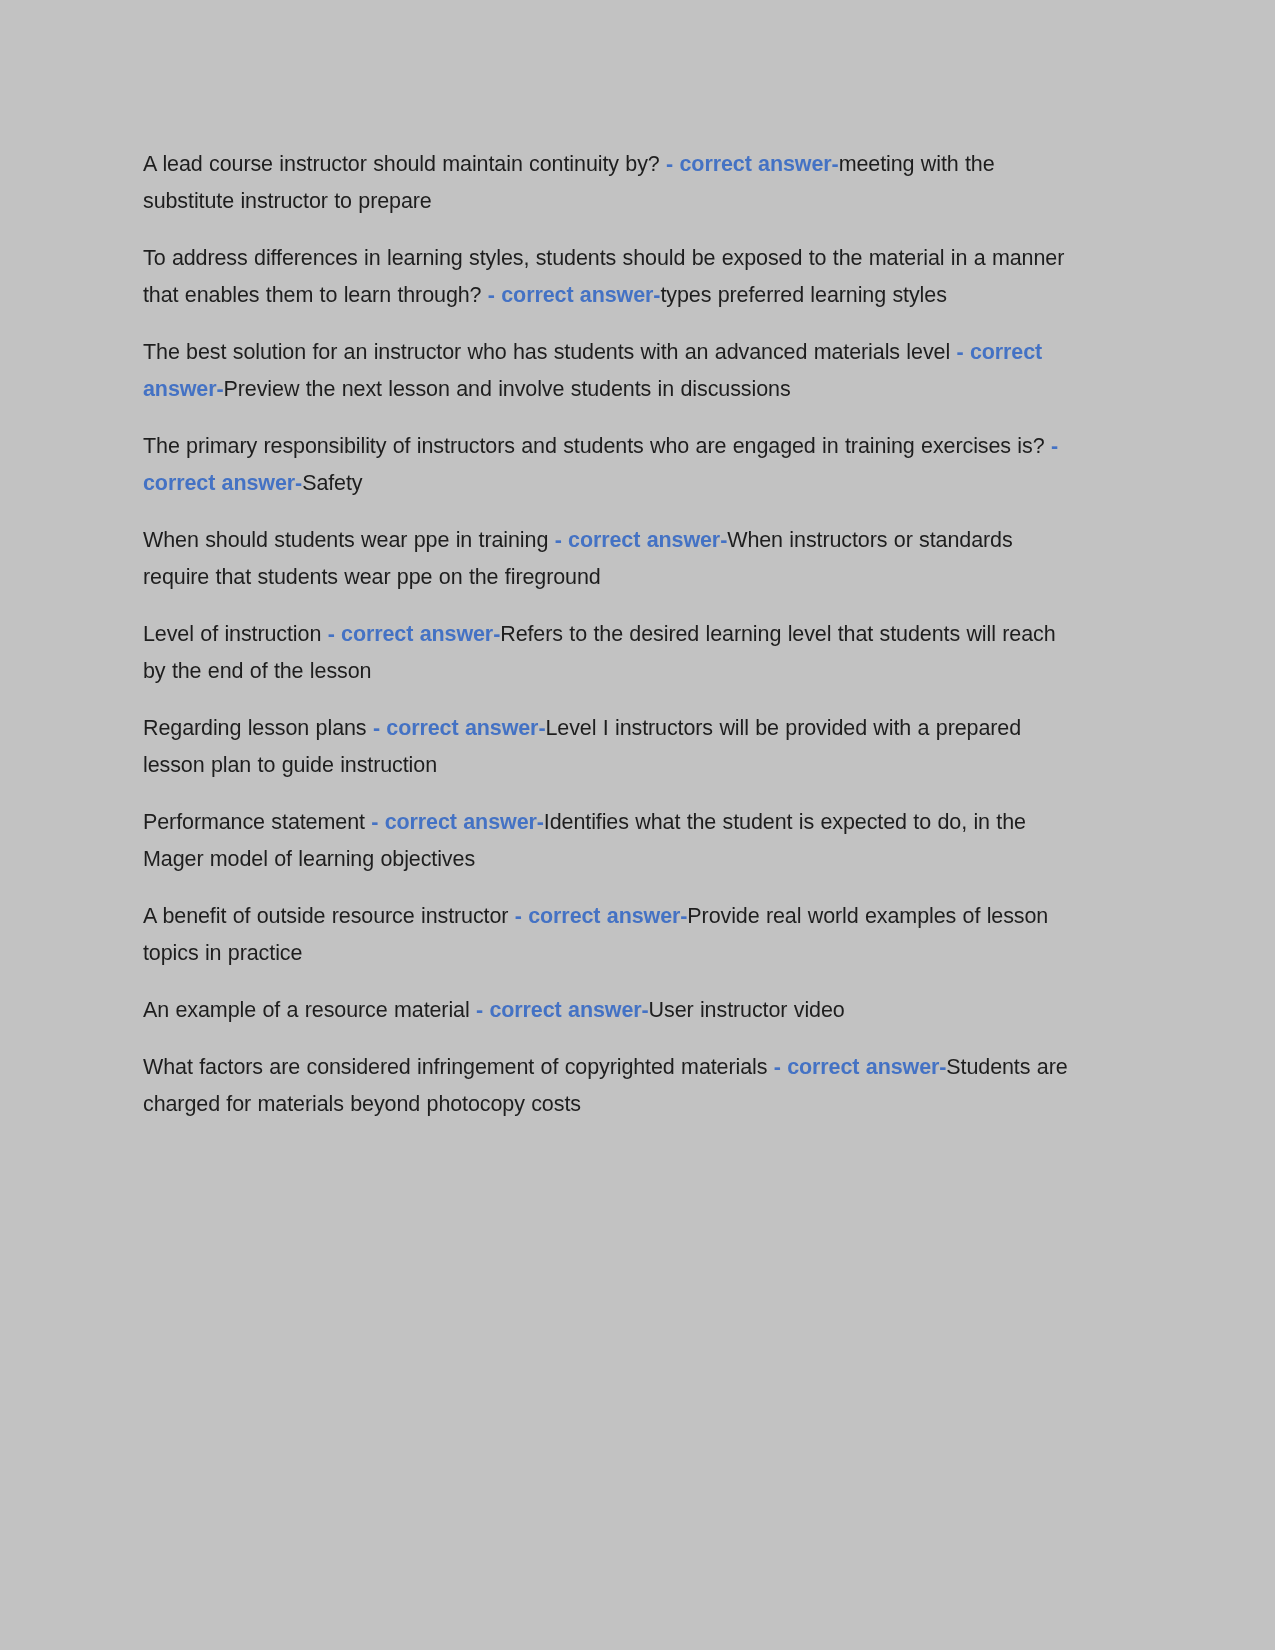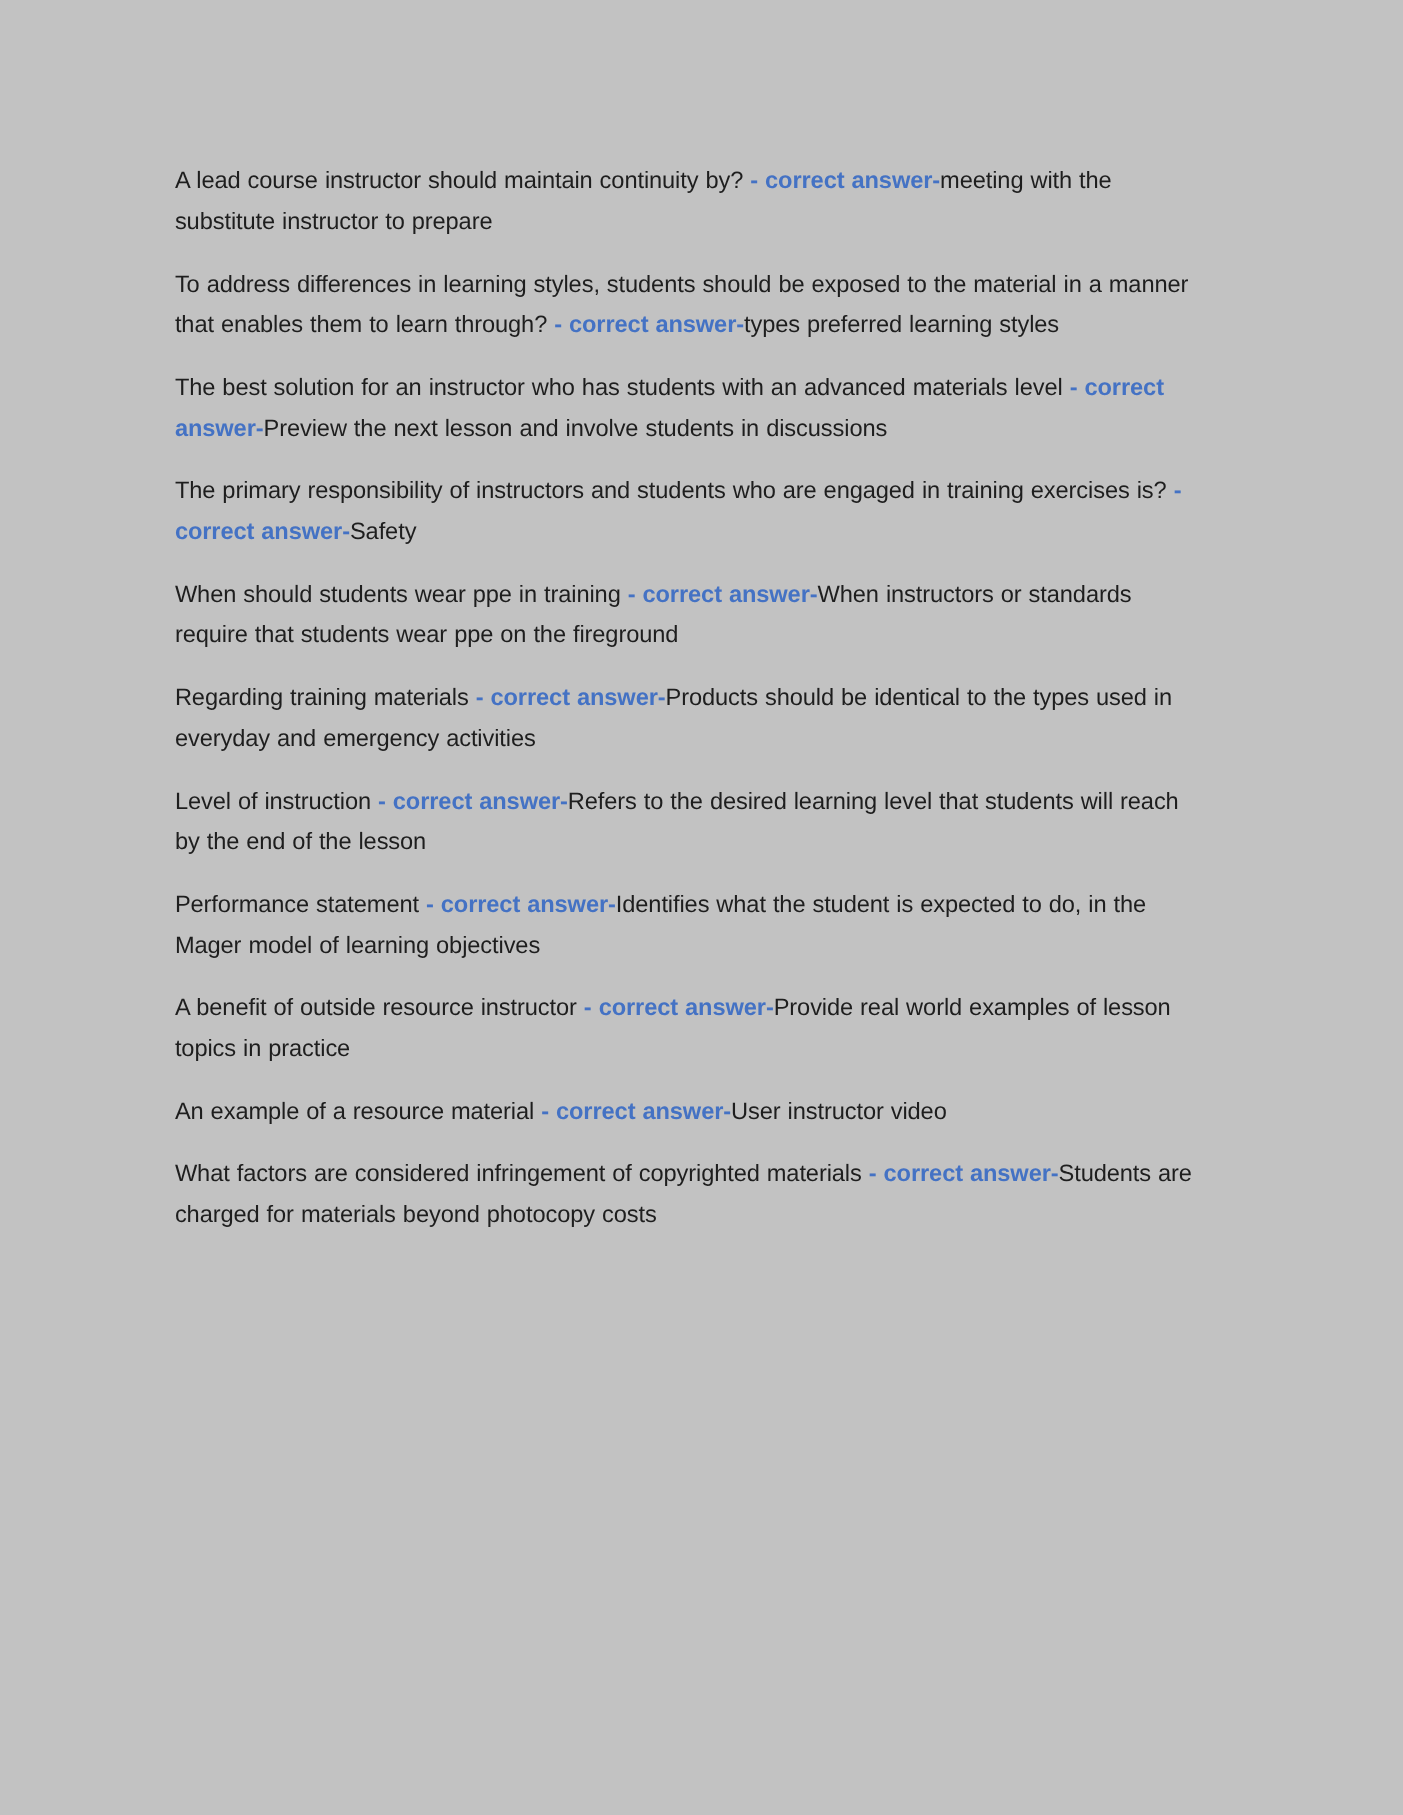--- a/index.html
+++ b/index.html
@@ -14,21 +14,21 @@
     overflow: hidden;
   }
   .page {
     position: relative;
     width: 1275px;
     height: 1650px;
   }
   .content {
     position: absolute;
     top: 146px;
-    left: 159px;
+    left: 143px;
     width: 935px;
     color: #1e1e1e;
   }
   p.qa {
     margin: 0 0 20px 0;
     font-size: 21.5px;
     line-height: 37px;
     letter-spacing: -0.1px;
     word-spacing: 0.5px;
   }
@@ -39,20 +39,20 @@
 </head>
 <body style="background: rgb(194, 194, 194);">
 
 <div class="page">
   <div class="content" id="qa-container" style="color: rgb(30, 30, 30);">
       <p class="qa"><span>A lead course instructor should maintain continuity by? </span><span class="marker" style="color: rgb(68, 114, 196);">- correct answer-</span><span>meeting with the substitute instructor to prepare</span></p>
       <p class="qa"><span>To address differences in learning styles, students should be exposed to the material in a manner that enables them to learn through? </span><span class="marker" style="color: rgb(68, 114, 196);">- correct answer-</span><span>types preferred learning styles</span></p>
       <p class="qa"><span>The best solution for an instructor who has students with an advanced materials level </span><span class="marker" style="color: rgb(68, 114, 196);">- correct answer-</span><span>Preview the next lesson and involve students in discussions</span></p>
       <p class="qa"><span>The primary responsibility of instructors and students who are engaged in training exercises is? </span><span class="marker" style="color: rgb(68, 114, 196);">- correct answer-</span><span>Safety</span></p>
       <p class="qa"><span>When should students wear ppe in training </span><span class="marker" style="color: rgb(68, 114, 196);">- correct answer-</span><span>When instructors or standards require that students wear ppe on the fireground</span></p>
-      <p class="qa"><span>Regarding training materials </span><span class="marker" style="color: rgb(68, 114, 196);">- correct answer-</span><span>Products should be identical to the types used in everyday and emergency activities</span></p>
       <p class="qa"><span>Level of instruction </span><span class="marker" style="color: rgb(68, 114, 196);">- correct answer-</span><span>Refers to the desired learning level that students will reach by the end of the lesson</span></p>
+      <p class="qa"><span>Regarding lesson plans </span><span class="marker" style="color: rgb(68, 114, 196);">- correct answer-</span><span>Level I instructors will be provided with a prepared lesson plan to guide instruction</span></p>
       <p class="qa"><span>Performance statement </span><span class="marker" style="color: rgb(68, 114, 196);">- correct answer-</span><span>Identifies what the student is expected to do, in the Mager model of learning objectives</span></p>
       <p class="qa"><span>A benefit of outside resource instructor </span><span class="marker" style="color: rgb(68, 114, 196);">- correct answer-</span><span>Provide real world examples of lesson topics in practice</span></p>
       <p class="qa"><span>An example of a resource material </span><span class="marker" style="color: rgb(68, 114, 196);">- correct answer-</span><span>User instructor video</span></p>
       <p class="qa"><span>What factors are considered infringement of copyrighted materials </span><span class="marker" style="color: rgb(68, 114, 196);">- correct answer-</span><span>Students are charged for materials beyond photocopy costs</span></p>
     </div>
 </div>
 
 </body></html>

